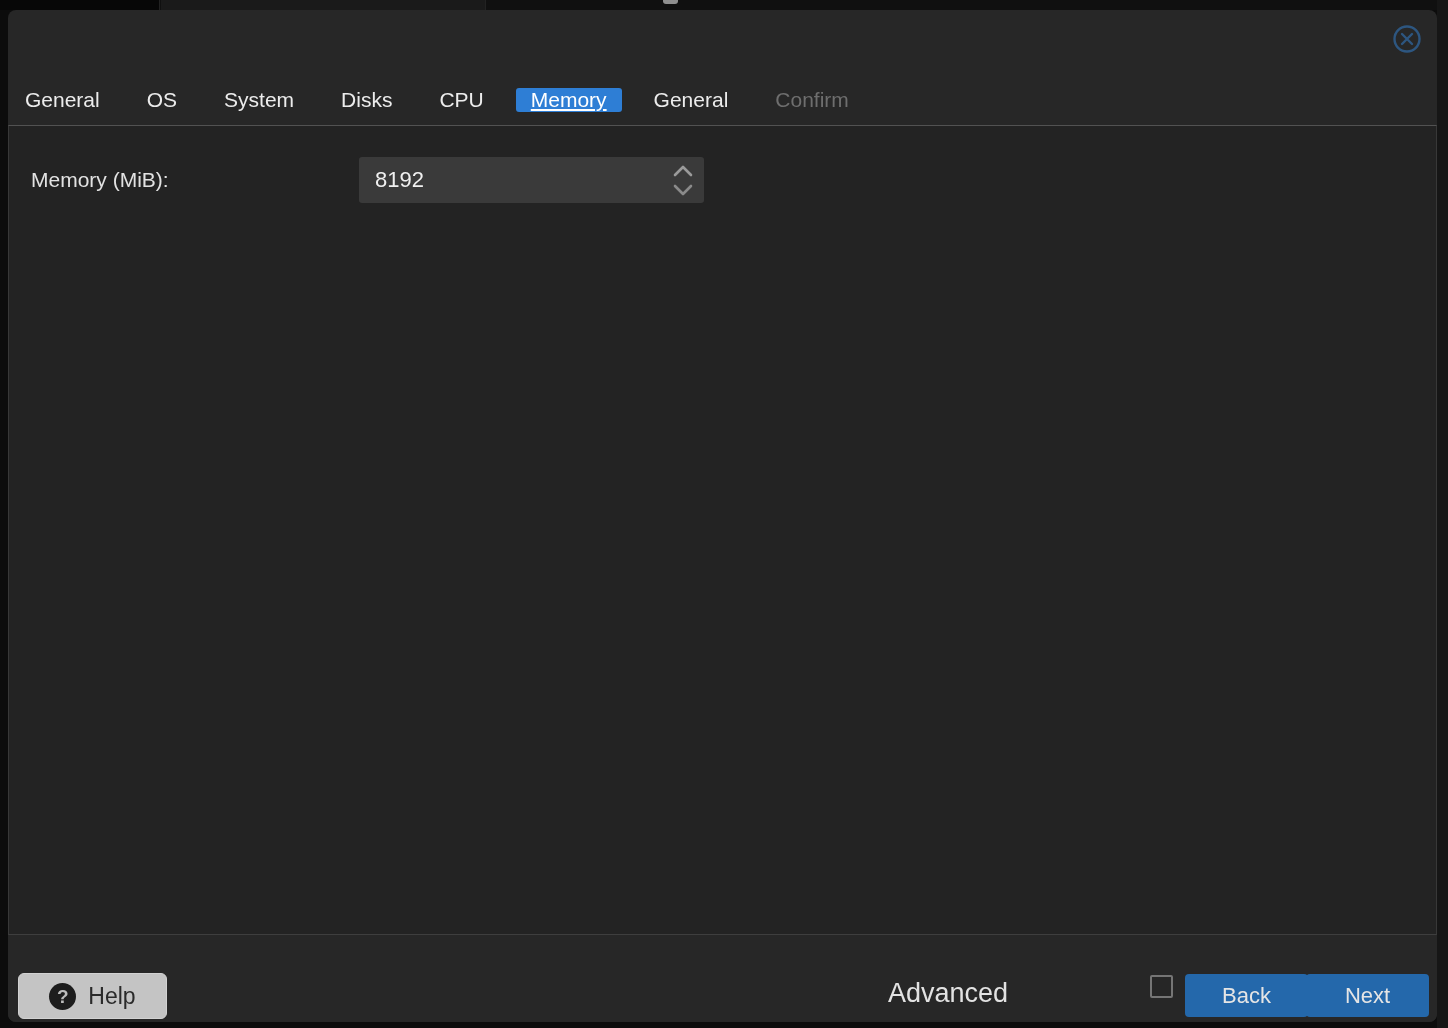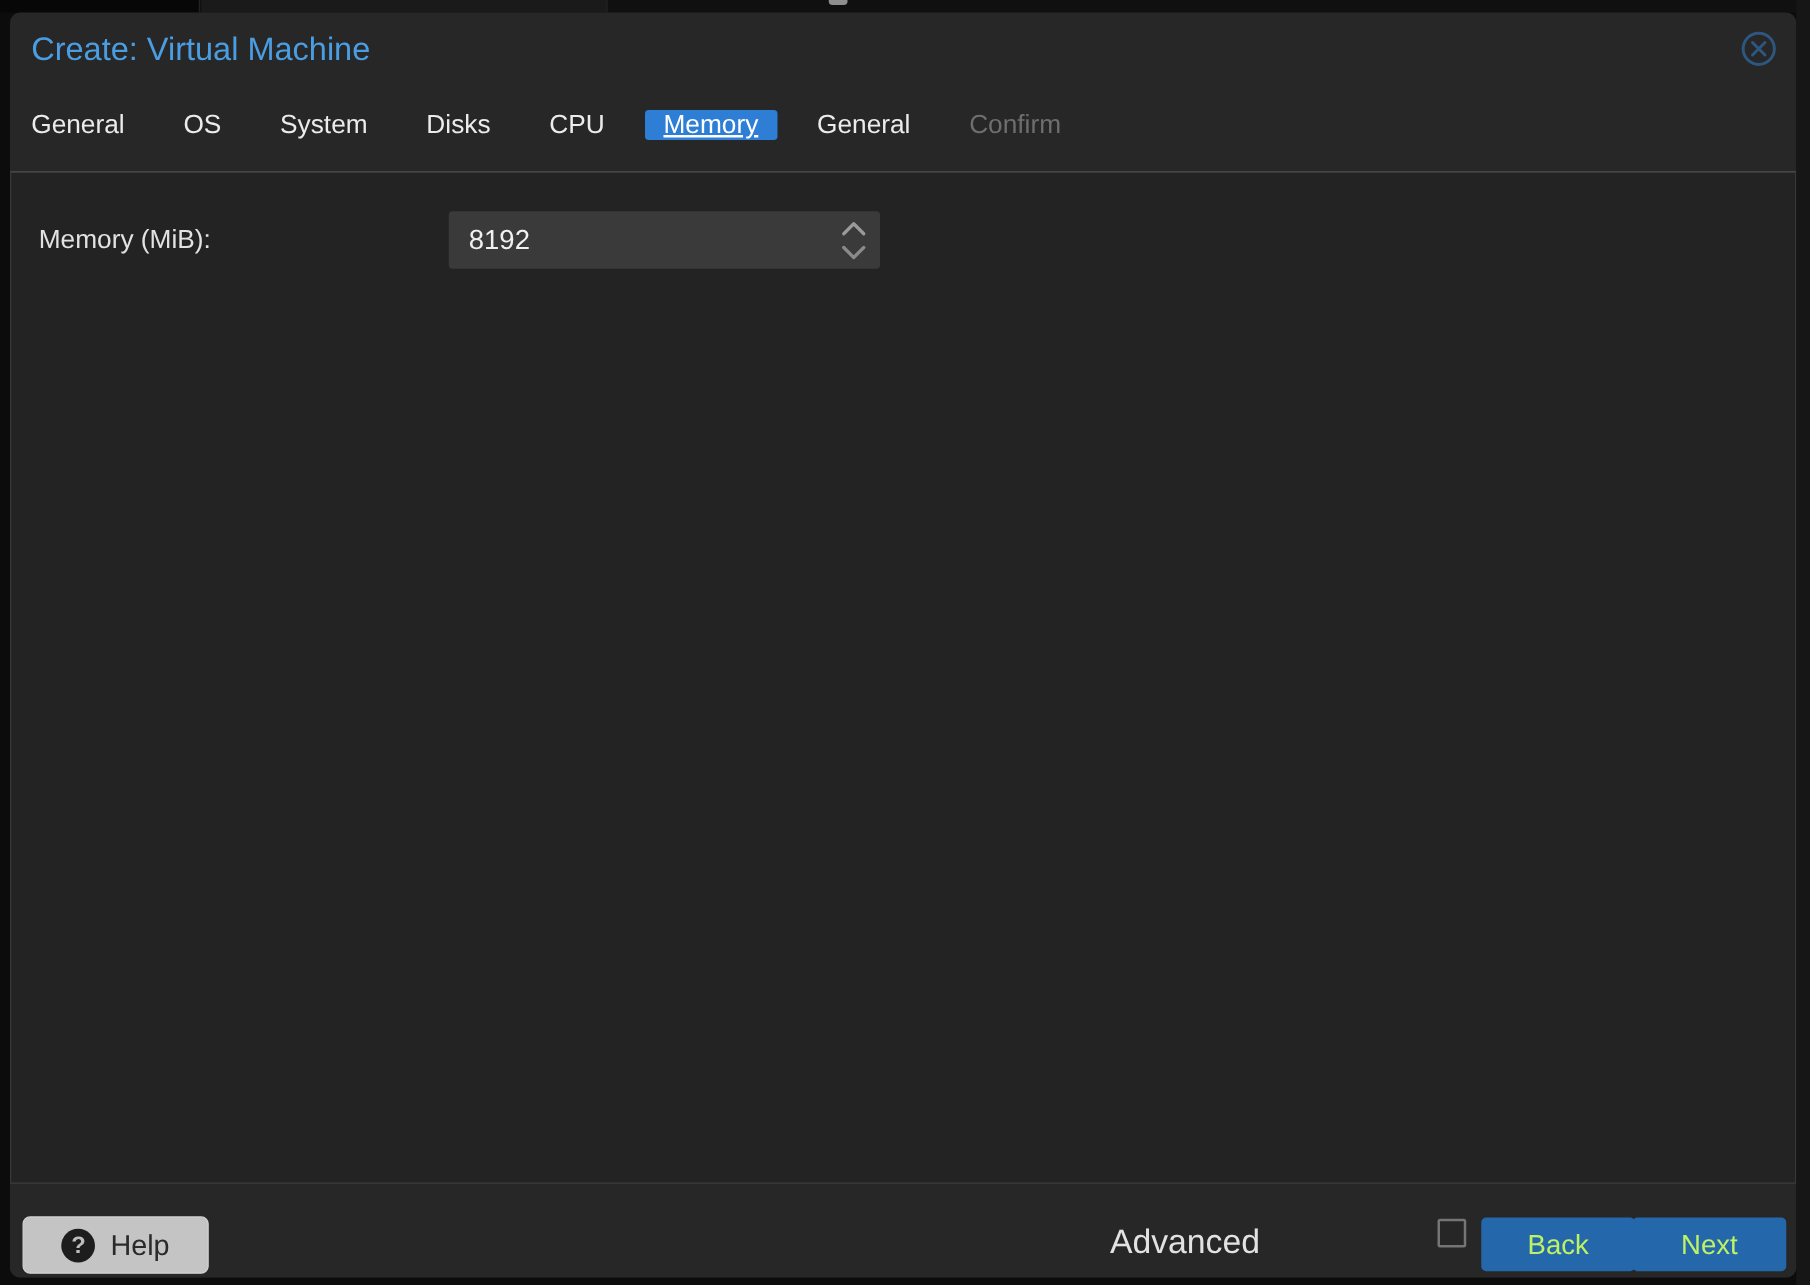--- a/index.html
+++ b/index.html
@@ -41,21 +41,21 @@
     padding: 0 15px; margin-right: 17px;
     display: flex; align-items: center;
     font-size: 21px; color: #ececec; cursor: pointer;
     border-radius: 3px; white-space: nowrap;
   }
   .tab.active { background: var(--tab-active-bg, #2e7ed5); color: #ffffff; text-decoration: underline; }
   .tab.disabled { color: #6e6e6e; cursor: default; }
 
   
   .content {
-    position: absolute; left: 0; top: 127px; width: 1429px; height: 810px;
+    position: absolute; left: 0; top: 115px; width: 1429px; height: 810px;
     background: #232323;
     border-top: 1px solid #525252; border-bottom: 1px solid #3e3e3e;
     border-left: 1px solid #383838; border-right: 1px solid #383838;
   }
   .form-row { position: absolute; left: 22px; top: 31px; width: 680px; height: 46px; }
   .field-label {
     position: absolute; left: 0; top: 0; height: 46px;
     display: flex; align-items: center;
     font-size: 21px; color: #e2e2e2;
   }
@@ -92,21 +92,21 @@
     position: absolute; right: 429px; top: 30px;
     font-size: 27px; color: #e2e2e2;
   }
   .advanced-cb {
     position: absolute; right: 264px; top: 27px; width: 23px; height: 23px;
     background: #262626; border: 2px solid #757575; border-radius: 2px; cursor: pointer;
   }
   .btn {
     position: absolute; top: 26px; width: 123px; height: 43px;
     background: var(--button-blue, #2468ab); border: none; border-radius: 4px;
-    color: #bef264; font-size: 22px; font-family: "Liberation Sans", sans-serif;
+    color: #e5e5e5; font-size: 22px; font-family: "Liberation Sans", sans-serif;
     cursor: pointer;
   }
   .back-btn { right: 129px; }
   .next-btn { right: 8px; }
 </style>
 </head>
 <body>
 
 <div class="bg-topstrip">
   <div class="bg-seg-a"></div>
@@ -116,21 +116,20 @@
 <div class="bg-rightstrip">
   
   
   
   
   
 </div>
 
 <div class="modal">
 
-  <div class="dlg-title">Create: Virtual Machine</div>
 
   <div class="close-btn">
     <svg width="30" height="30" viewBox="0 0 30 30">
       <circle cx="15" cy="15" r="12.5" fill="none" stroke="#2d5680" stroke-width="2.4"></circle>
       <path d="M10 10 L20 20 M20 10 L10 20" fill="none" stroke="#2d5680" stroke-width="2.4" stroke-linecap="round"></path>
     </svg>
   </div>
 
   <div class="tabbar">
     <div class="tab">General</div>

